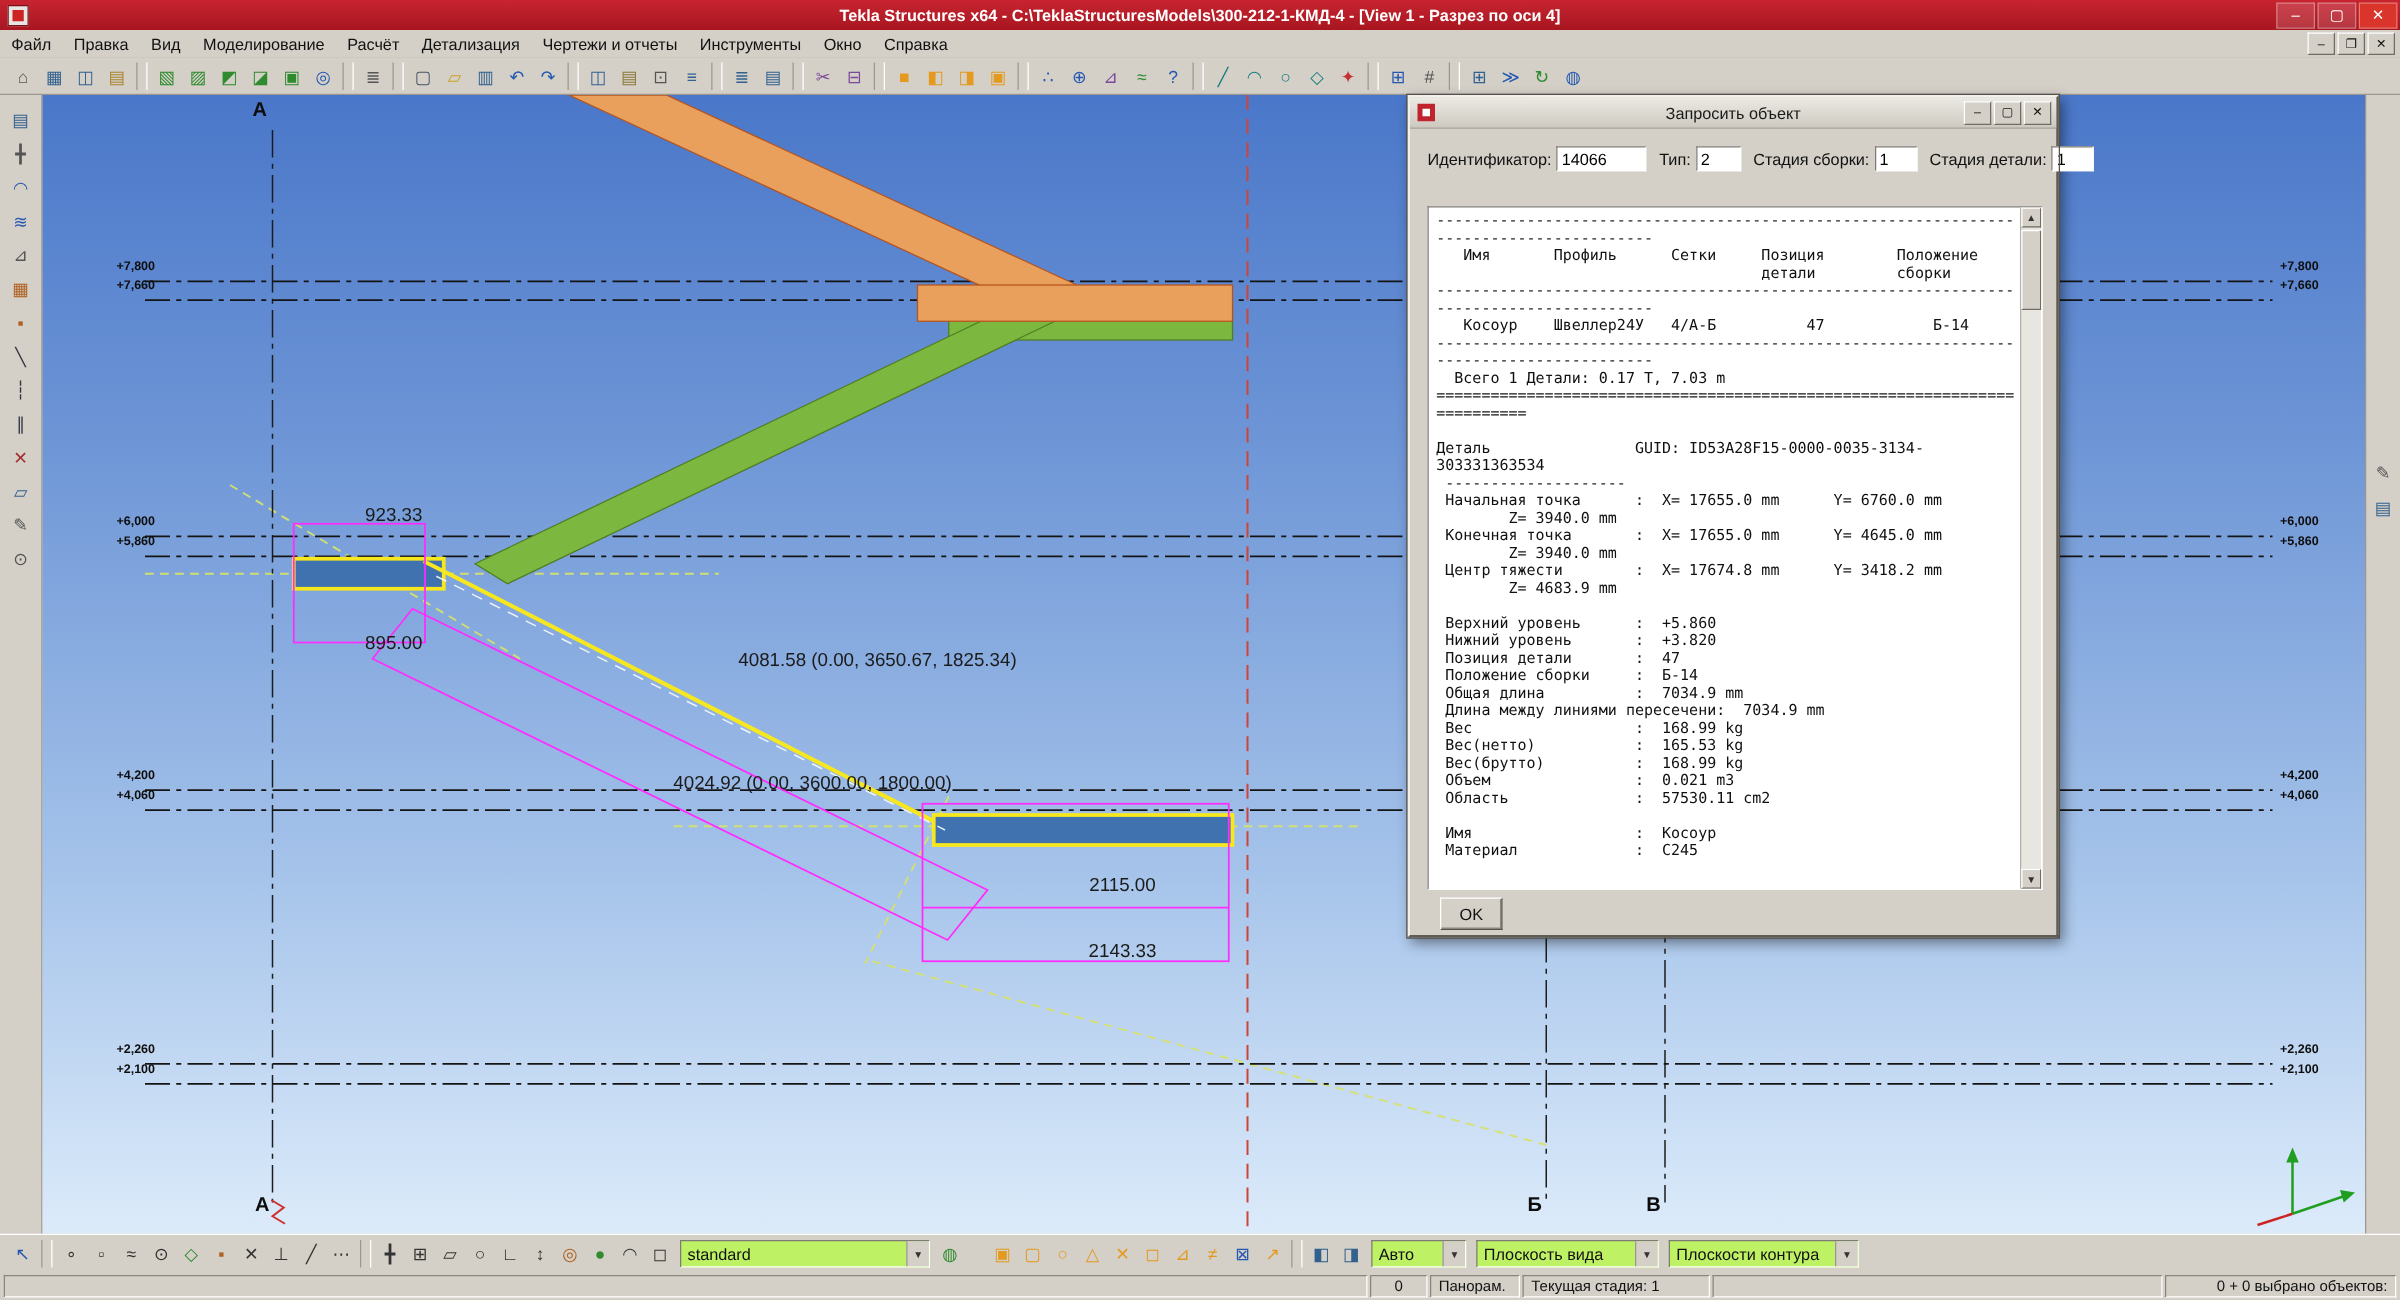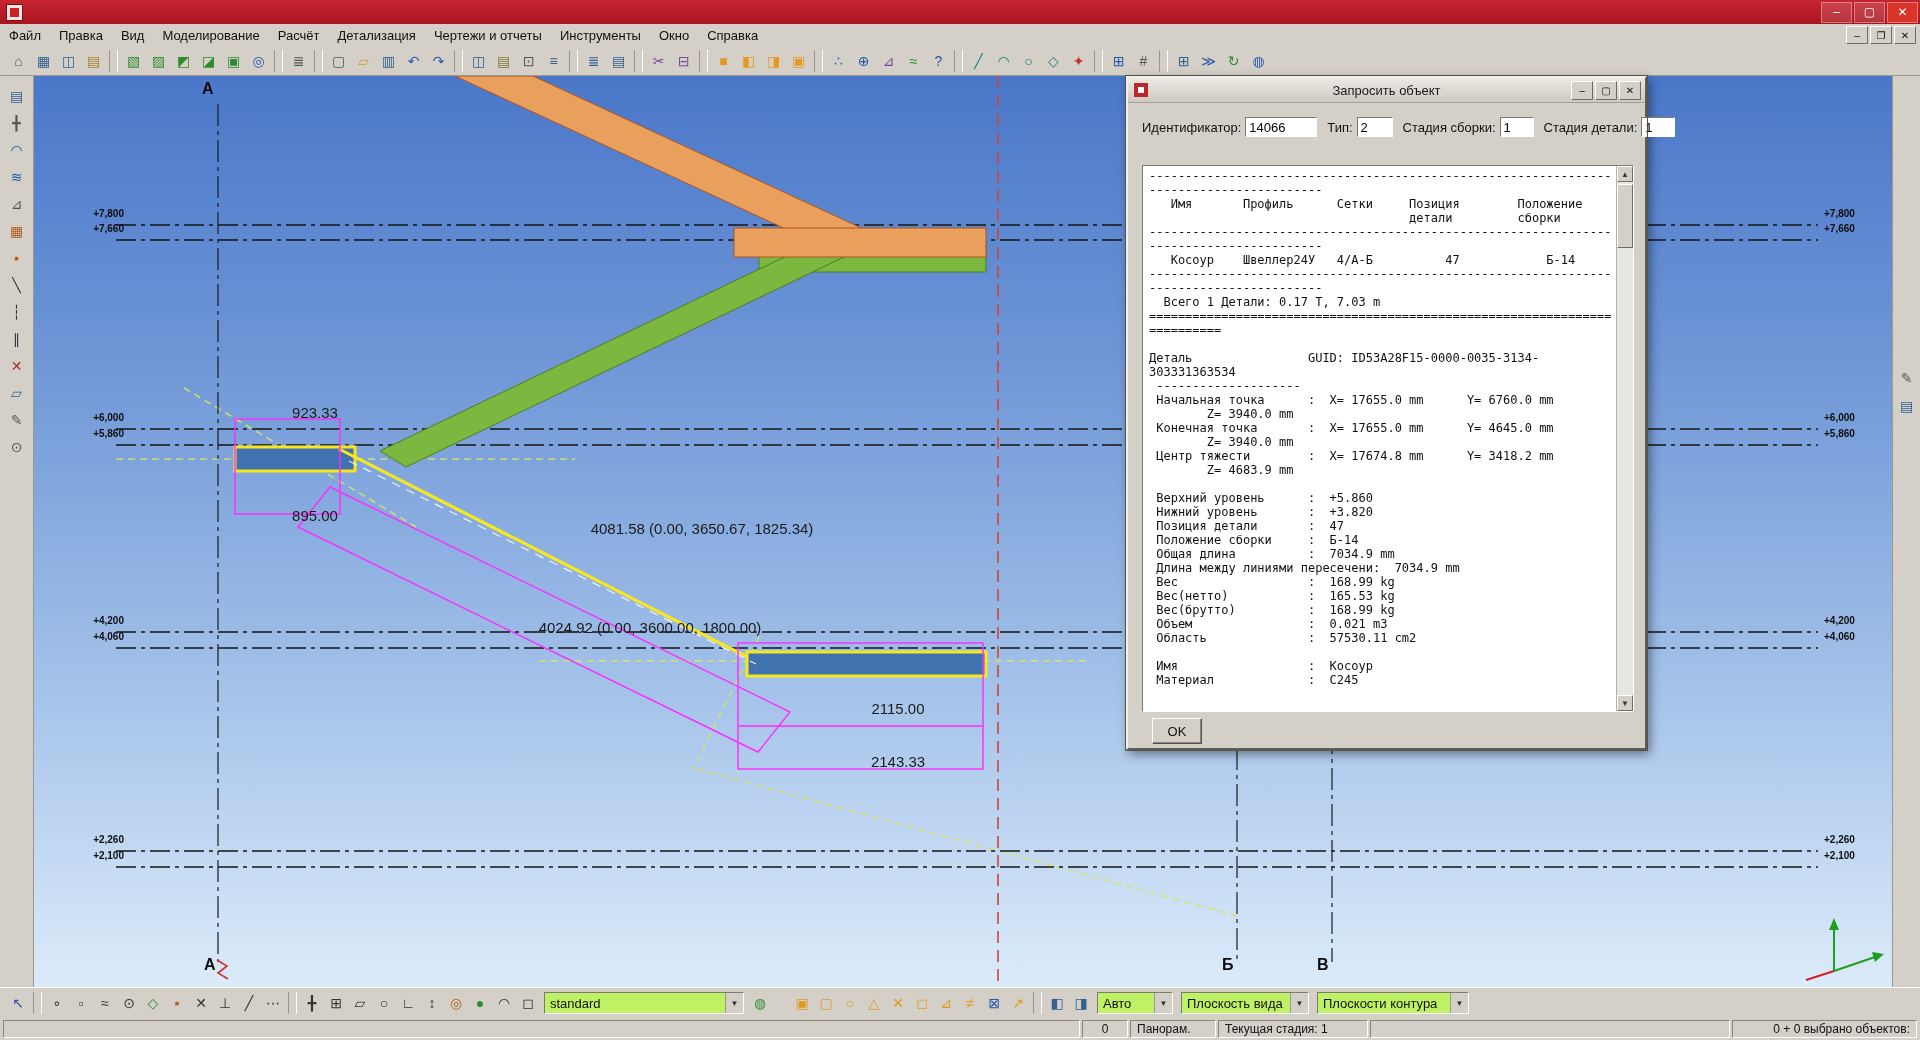--- a/index.html
+++ b/index.html
@@ -97,20 +97,21 @@
 </style>
 </head>
 <body>
 
 <div class="app">
 
   <div class="titlebar">
     <span class="appicon">
         <i></i>
       </span>
+    <span class="title-text">Tekla Structures x64 - C:\TeklaStructuresModels\300-212-1-КМД-4  - [View 1 - Разрез по оси 4]</span>
     <span class="win-btns">
       <span class="win-btn">–</span>
       <span class="win-btn">▢</span>
       <span class="win-btn close">✕</span>
     </span>
   </div>
 
   <div class="menubar">
     <span class="menu-item">Файл</span>
     <span class="menu-item">Правка</span>
@@ -415,32 +416,32 @@
         <div class="icon" style="color: rgb(36, 87, 176);">⊠</div>
         <div class="icon" style="color: rgb(227, 154, 31);">↗</div>
         <div class="tsep"></div>
         <div class="icon" style="color: rgb(51, 97, 143);">◧</div>
         <div class="icon" style="color: rgb(51, 97, 143);">◨</div>
       </div>
     <div class="combo" style="width:76px;">
       <span class="val">Авто</span>
       <span class="arrow">▼</span>
     </div>
-    <div class="combo" style="width:128px;">
+    <div class="combo" style="width:146px;">
       <span class="val">Плоскость вида</span>
       <span class="arrow">▼</span>
     </div>
     <div class="combo" style="width:152px;">
       <span class="val">Плоскости контура</span>
       <span class="arrow">▼</span>
     </div>
   </div>
 
   <div class="statusbar">
     <div class="seg" style="flex:1;"></div>
     <div class="seg" style="width:46px;justify-content:center;">0</div>
-    <div class="seg" style="width:86px;">Панорам.</div>
+    <div class="seg" style="width:72px;">Панорам.</div>
     <div class="seg" style="width:150px;">Текущая стадия: 1</div>
     <div class="seg" style="width:360px;"></div>
     <div class="seg" style="width:185px;justify-content:flex-end;">0 + 0 выбрано объектов:</div>
   </div>
 
 </div>
 
 </body></html>

